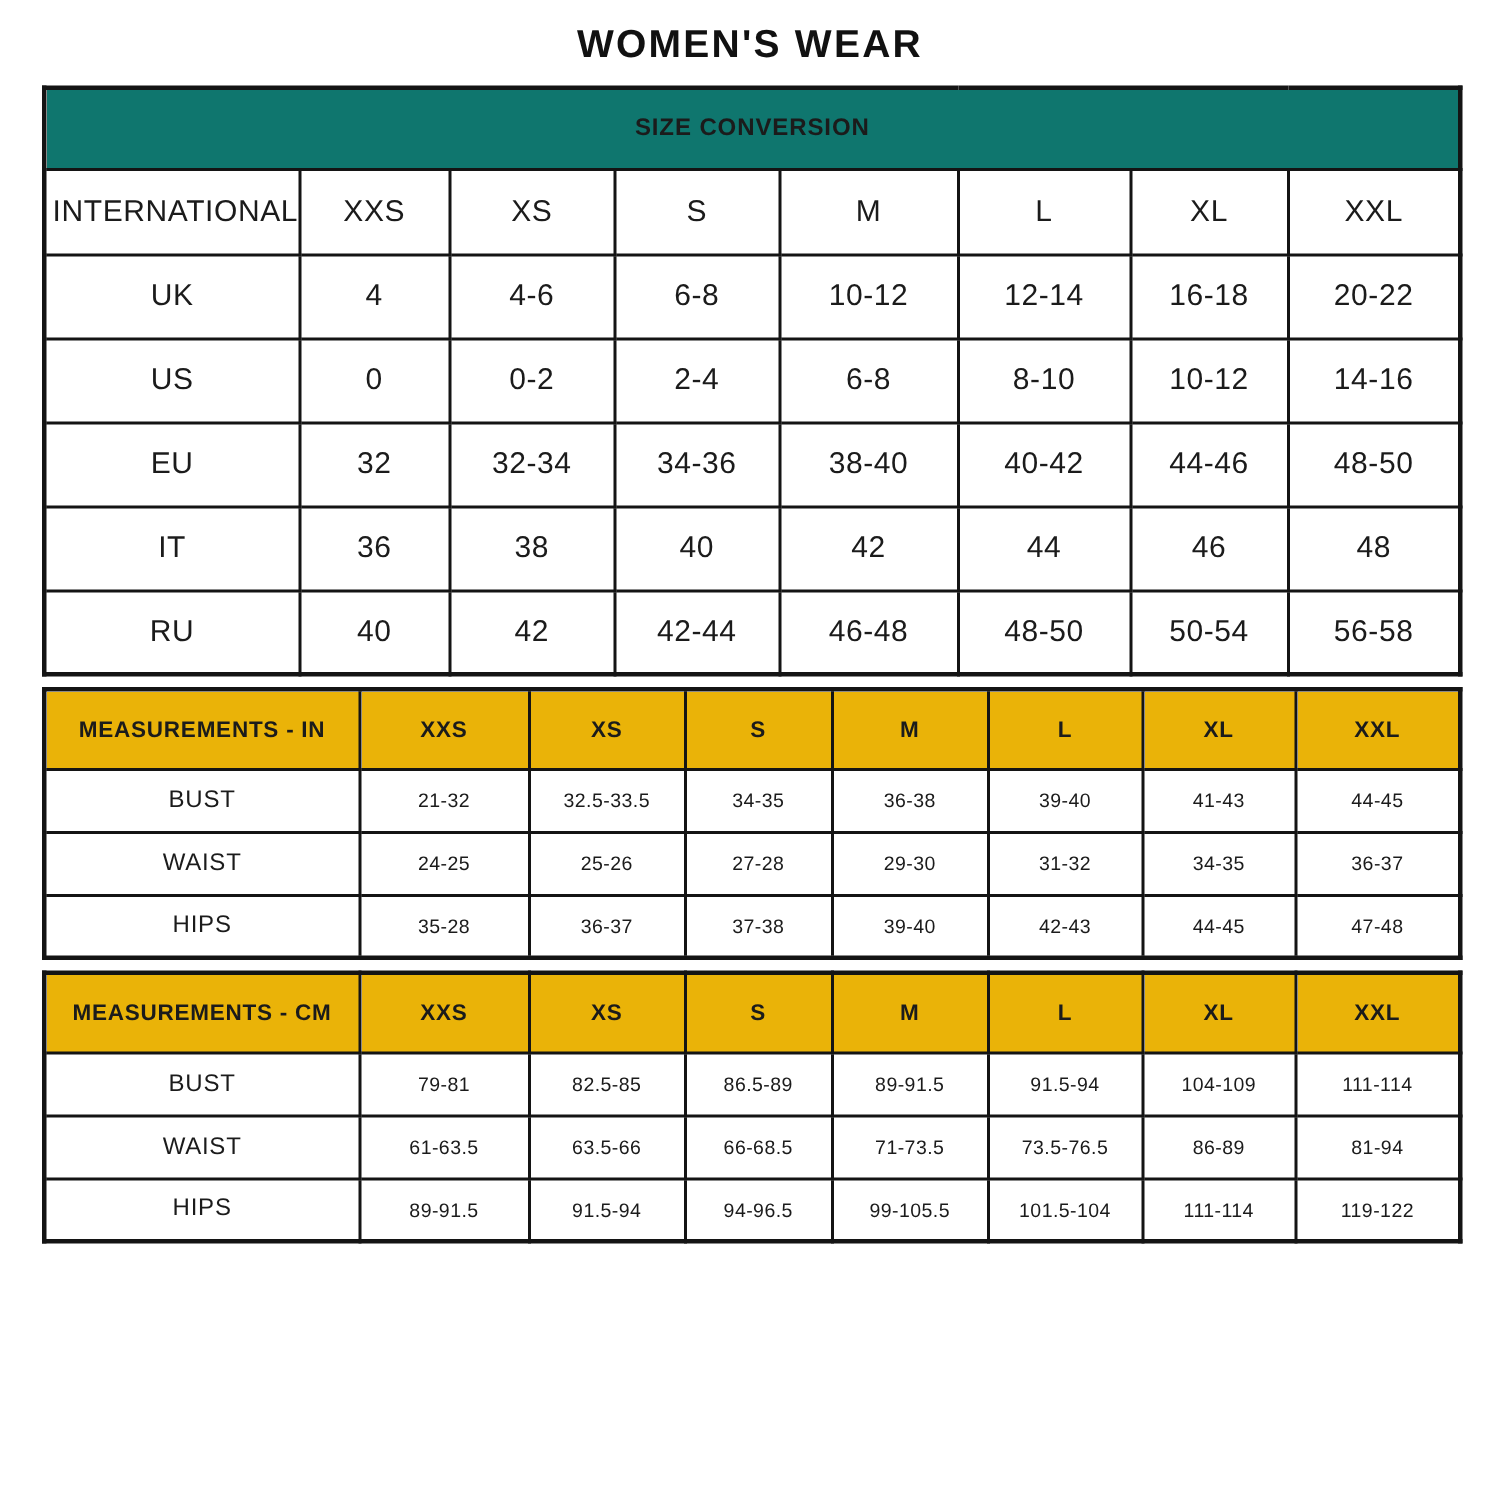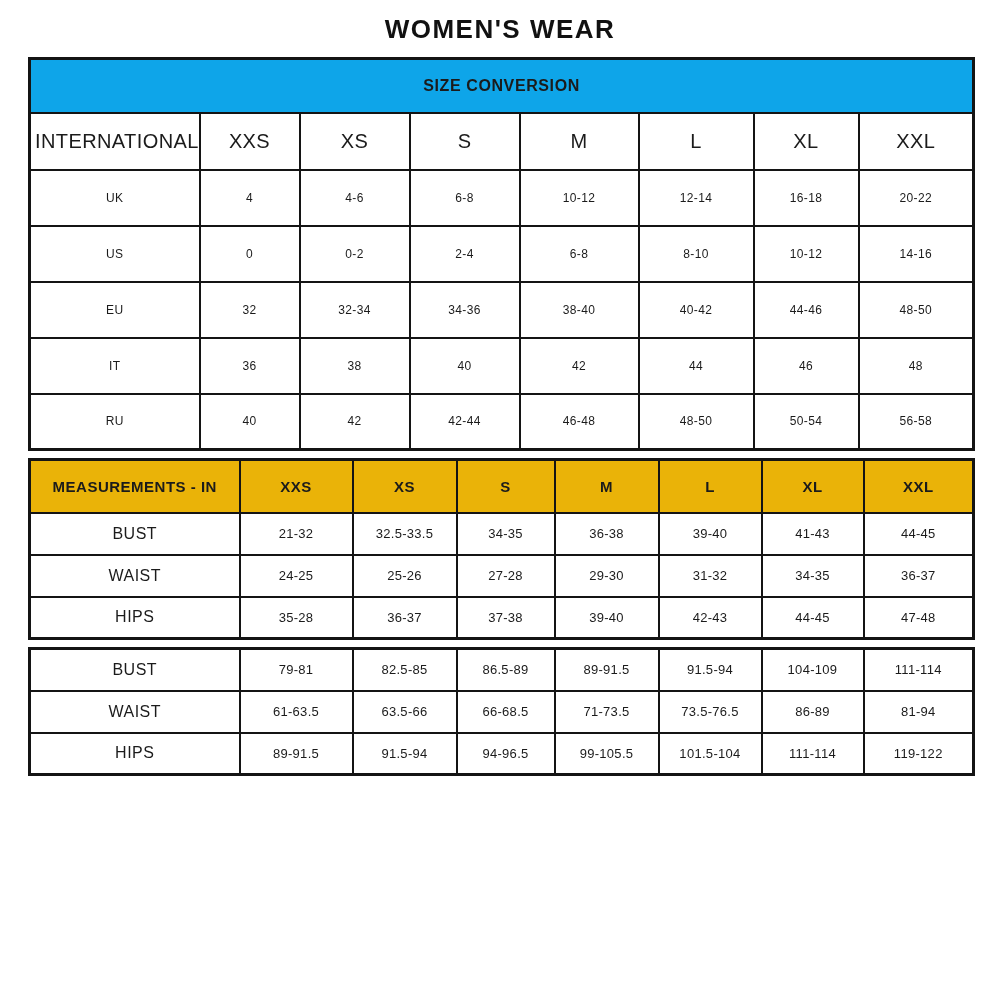--- a/index.html
+++ b/index.html
@@ -36,27 +36,27 @@
     border: 2px solid #141414;
     text-align: center;
     vertical-align: middle;
     padding: 0 4px;
     font-weight: 400;
     overflow: hidden;
   }
   
   .t1 .band-row td {
     height: 54px;
-    background: #0ea5e9;
+    background: #0f766e;
     font-weight: 700;
     font-size: 16px;
     letter-spacing: 0.6px;
   }
   .t1 .cols-row td { height: 57px; font-size: 20px; letter-spacing: 0.4px; }
-  .t1 .data-row td { height: 56px; font-size: 12px; letter-spacing: 0.4px; }
+  .t1 .data-row td { height: 56px; font-size: 20px; letter-spacing: 0.4px; }
   
   .tm .head-row td {
     height: 53px;
     background: #eab308;
     font-weight: 700;
     font-size: 15px;
     letter-spacing: 0.5px;
   }
   .tm .data-row td { height: 42px; font-size: 13px; letter-spacing: 0.3px; }
   .tm .data-row td.rlabel { font-size: 16px; letter-spacing: 0.5px; }
@@ -206,20 +206,30 @@
       <col style="width:210px">
         <col style="width:113px">
         <col style="width:104px">
         <col style="width:98px">
       <col style="width:104px">
         <col style="width:103px">
         <col style="width:102px">
         <col style="width:110px">
     </colgroup>
     <tbody>
+        <tr class="head-row">
+      <td>MEASUREMENTS - CM</td>
+      <td>XXS</td>
+      <td>XS</td>
+      <td>S</td>
+      <td>M</td>
+      <td>L</td>
+      <td>XL</td>
+      <td>XXL</td>
+    </tr>
     <tr class="data-row">
       <td class="rlabel">BUST</td>
       <td>79-81</td>
       <td>82.5-85</td>
       <td>86.5-89</td>
       <td>89-91.5</td>
       <td>91.5-94</td>
       <td>104-109</td>
       <td>111-114</td>
     </tr>

